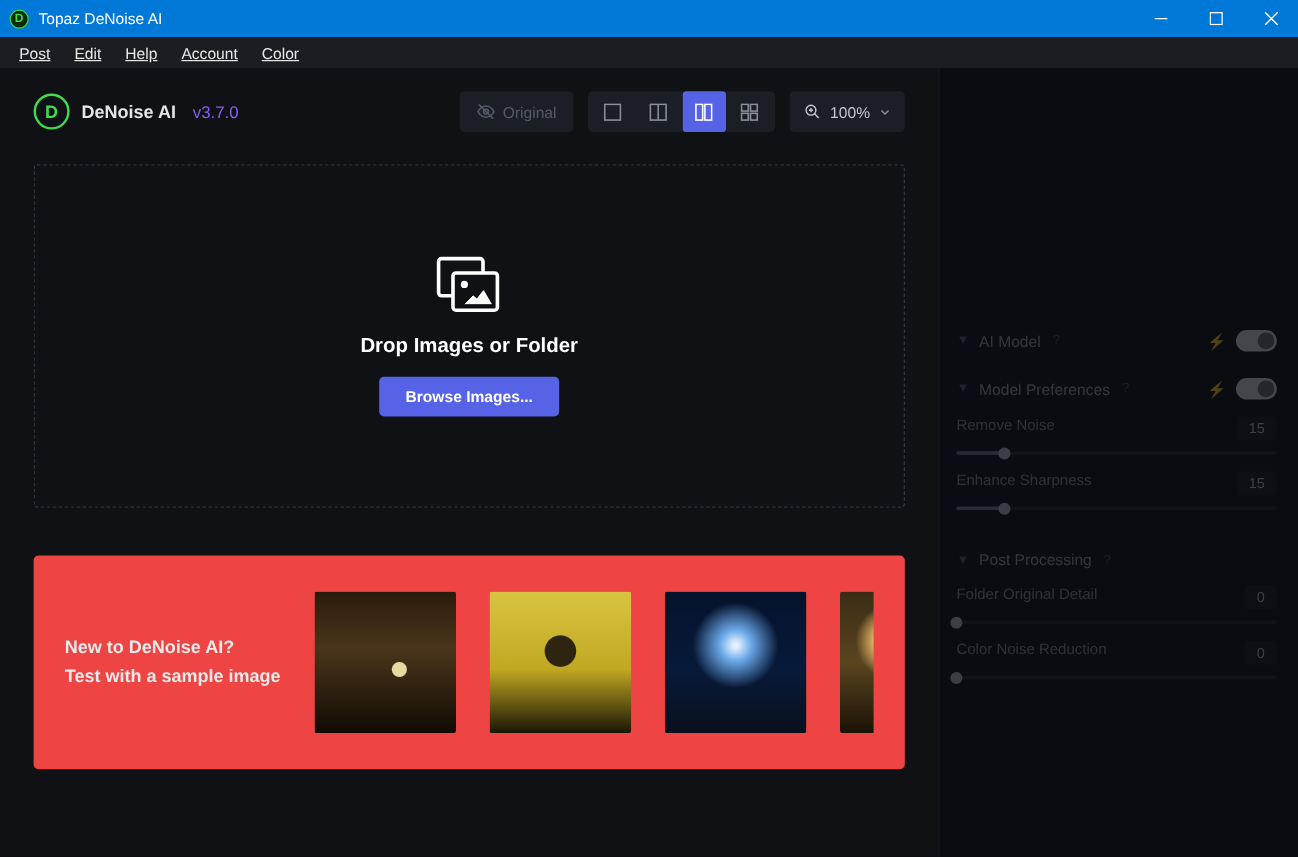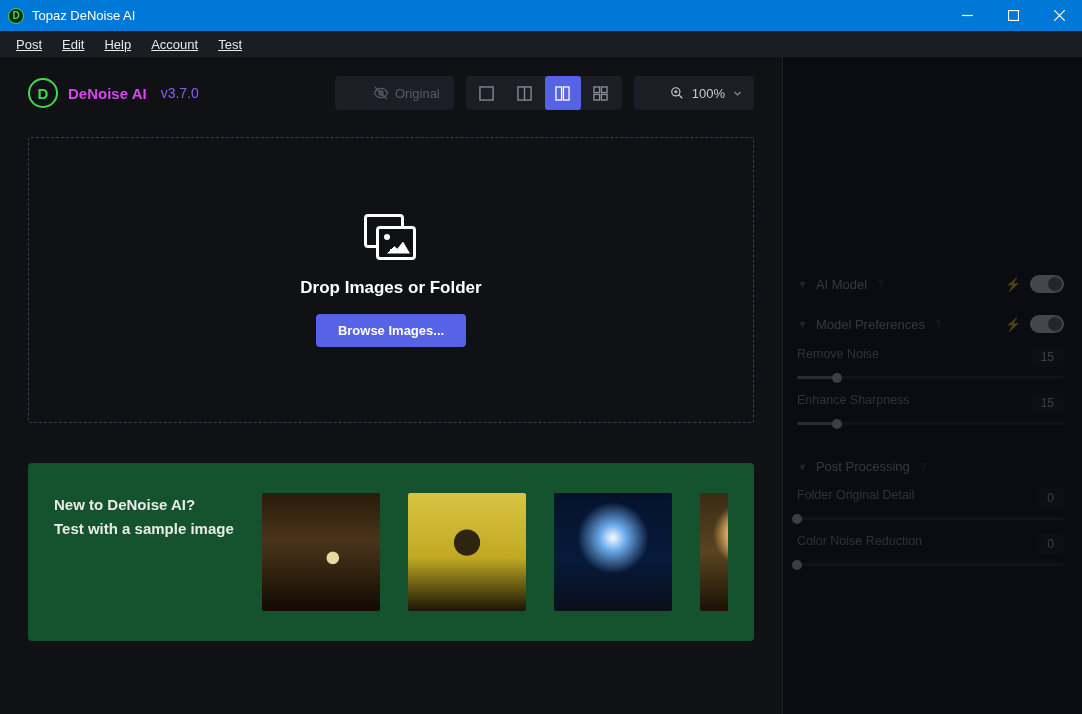--- a/index.html
+++ b/index.html
@@ -20,44 +20,44 @@
   
   .shell { display: flex; height: calc(714px - 31px - 26px); background: #0f1115; }
 
   
   .main { flex: 1; display: flex; flex-direction: column; padding: 14px 28px 20px 28px; background: #0f1115; min-width:0; }
 
   
   .topbar { display: flex; align-items: center; height: 44px; }
   .brand { display: flex; align-items: center; gap: 10px; }
   .brand-logo { width: 30px; height: 30px; border-radius: 50%; border: 2px solid #3EDC4C; display: flex; align-items: center; justify-content: center; color:#3EDC4C; font-weight:700; font-size:15px;}
-  .brand-title { color:#d946ef; font-weight:600; font-size:15px; }
+  .brand-title { color:#e5e5e5; font-weight:600; font-size:15px; }
   .brand-ver { color:#8b5cf6; font-size:14px; margin-left:4px; }
 
   .topbar .spacer { flex: 1; }
 
-  .ctrl-group { display: flex; align-items: center; background: #1b1e25; border-radius: 4px; height: 34px; margin-left: 12px; padding-left: 24px; }
+  .ctrl-group { display: flex; align-items: center; background: #1b1e25; border-radius: 4px; height: 34px; margin-left: 12px; }
   .ctrl-btn { width: 36px; height: 34px; display:flex; align-items:center; justify-content:center; color:#6d7280; }
   .ctrl-btn.active { background:#5663e6; color:#fff; border-radius:3px; }
   .orig-btn { display:flex; align-items:center; gap:6px; padding:0 14px; color:#555a66; font-size:13px; height:34px; }
   .zoom { display:flex; align-items:center; gap:8px; padding:0 12px; color:#c7cad1; font-size:13px; }
 
   
   .dropzone { margin-top:22px; border:1px dashed #3a3e47; border-radius:3px; height:286px; display:flex; flex-direction:column; align-items:center; justify-content:center; color:#fff; }
   .dropzone .stack-icon { width:54px; height:48px; position:relative; margin-bottom:16px; }
   .dropzone .stack-icon .back,.dropzone .stack-icon .front{ position:absolute; border:3px solid #fff; border-radius:4px; background:#0f1115;}
   .dropzone .stack-icon .back{ width:40px; height:34px; left:0; top:0;}
   .dropzone .stack-icon .front{ width:40px; height:34px; left:12px; top:12px;}
   .dropzone .stack-icon .front::before{content:"";position:absolute;top:5px;left:5px;width:6px;height:6px;border-radius:50%;background:#fff;}
   .dropzone .stack-icon .front::after{content:"";position:absolute;bottom:3px;left:3px;right:3px;height:12px;background:linear-gradient(135deg,transparent 40%, #fff 40%);clip-path:polygon(0 100%,35% 20%,55% 60%,75% 0,100% 100%);}
   .dropzone .dz-title{ font-size:17px; font-weight:700; color:#fff; margin-bottom:16px;}
   .browse-btn{ background:#5663e6; color:#fff; font-size:13px; font-weight:700; padding:9px 22px; border:none; border-radius:4px; cursor:pointer;}
 
   
-  .samples{ margin-top:40px; background:#14532d; border-radius:4px; padding:30px 26px; display:flex; gap:28px; overflow:hidden;}
+  .samples{ margin-top:40px; background:#ef4444; border-radius:4px; padding:30px 26px; display:flex; align-items:center; gap:28px; overflow:hidden;}
   .samples .copy{ color:#eaeaea; font-size:15px; font-weight:600; line-height:1.6; flex-shrink:0;}
   .thumbs{ display:flex; gap:28px; overflow:hidden;}
   .thumb{ width:118px; height:118px; background:#222; flex-shrink:0; border-radius:2px;}
   .thumb.interior{ background: radial-gradient(circle at 60% 55%, #e8d9a0 6%, transparent 7%), linear-gradient(180deg,#2a1b0c 0%, #4a351a 40%, #120a04 100%);}
   .thumb.person{ background: radial-gradient(circle at 50% 42%, #2e2510 14%, transparent 15%), linear-gradient(180deg,#d9c441 0%, #c0a822 55%, #1a1505 100%);}
   .thumb.fireworks{ background: radial-gradient(circle at 50% 38%, #e4f1ff 2%, #6aa8e8 14%, transparent 38%), linear-gradient(180deg,#05122b 0%, #071a3a 55%, #0a0f1c 100%);}
   .thumb.lanterns{ background: radial-gradient(circle at 38% 35%, #e8b76a 15%, transparent 30%), radial-gradient(circle at 72% 30%, #d7a557 15%, transparent 30%), linear-gradient(180deg,#3a2c14 0%, #5a4420 50%, #1a1206 100%);}
 
   
   .side{ width:300px; background:#101219; border-left:1px solid #1a1d24; padding:18px 18px 18px 14px; position:relative;}
@@ -101,21 +101,21 @@
         <line x1="11" y1="0" x2="0" y2="11" stroke-width="1.2"></line>
       </svg>
   </div>
 </div>
 
 <div class="menubar">
   <div class="item"><span class="u">Post</span></div>
   <div class="item"><span class="u">Edit</span></div>
   <div class="item"><span class="u">Help</span></div>
   <div class="item"><span class="u">Account</span></div>
-  <div class="item"><span class="u">Test</span></div>
+  <div class="item"><span class="u">Color</span></div>
 </div>
 
 <div class="shell">
 
   <div class="main">
     <div class="topbar">
       <div class="brand">
         <div class="brand-logo">D</div>
         <span class="brand-title">DeNoise AI</span>
         <span class="brand-ver">v3.7.0</span>

